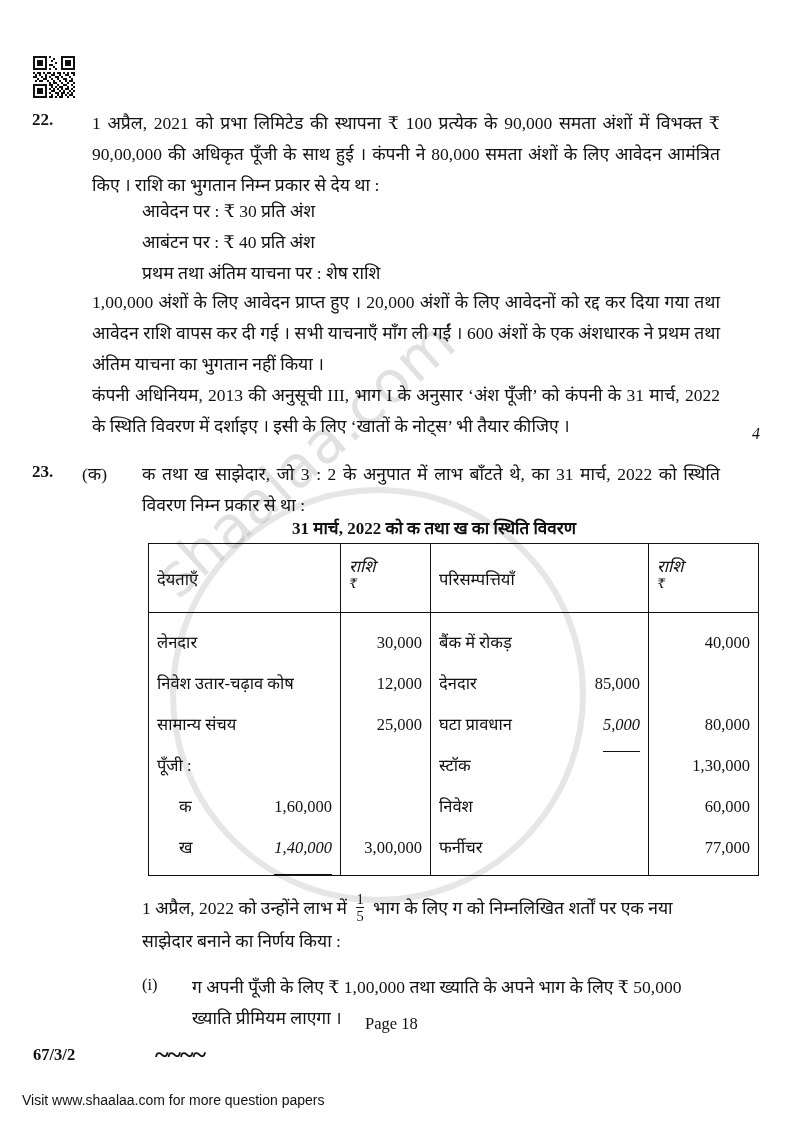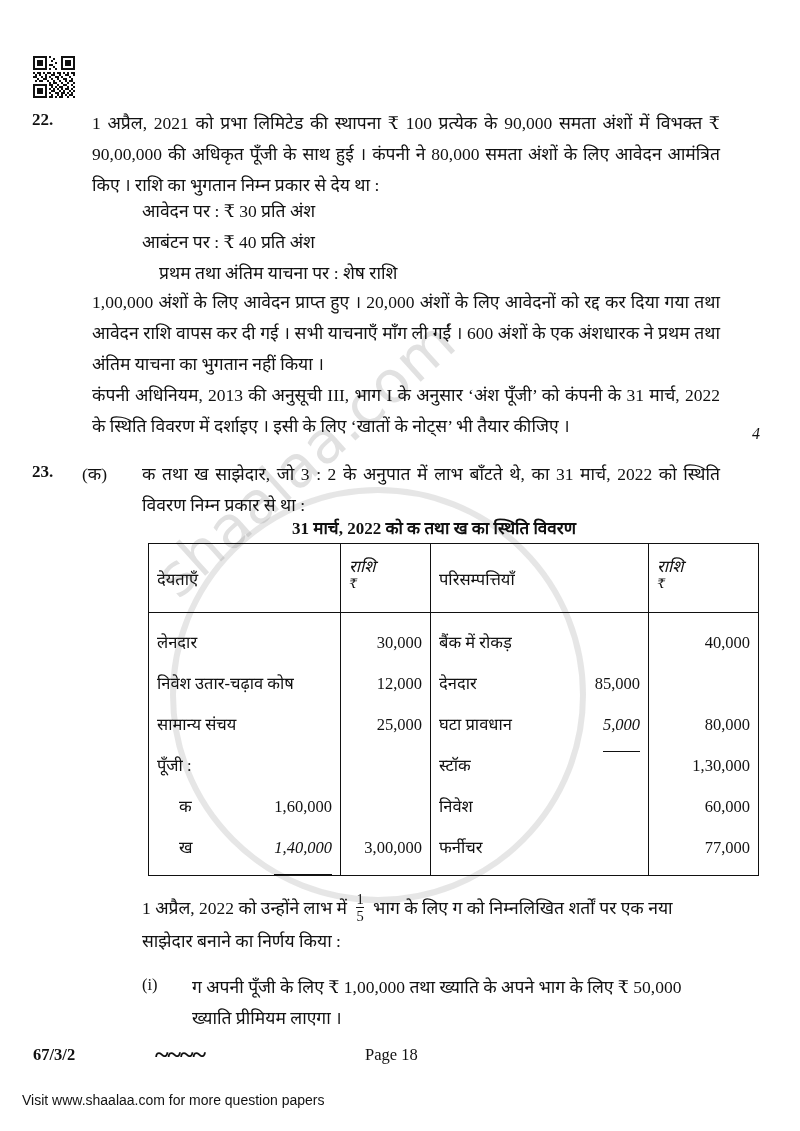--- a/index.html
+++ b/index.html
@@ -158,21 +158,21 @@
   .bodycell.pad-top { padding-top: 9px !important; }
   .total-cell { text-align: right; height: 41px; line-height: 41px; padding: 0 8px !important; }
 
   
   #footer-code { position: absolute; left: 33px; top: 1045px; font-size: 16.5px; font-weight: bold; }
   #footer-wave {
     position: absolute; left: 155px; top: 1040px;
     font-size: 26px; font-weight: bold; letter-spacing: -1px;
     font-family: "Liberation Serif", serif;
   }
-  #footer-page { position: absolute; left: 365px; top: 1045px; font-size: 16.5px; }
+  #footer-page { position: absolute; left: 365px; top: 1014px; font-size: 16.5px; }
   #visit-line {
     position: absolute; left: 22px; top: 1092px;
     font-size: 14px;
     font-family: "Liberation Sans", sans-serif;
   }
 </style>
 </head>
 <body>
 
 <div id="watermark"></div>
@@ -284,21 +284,21 @@
     </g>
   </svg>
 </div>
 
 <div class="qnum" style="left:32px; top:110px;">22.</div>
 
 <div class="para" style="left:92px; top:108px; width:628px;">1 अप्रैल, 2021 को प्रभा लिमिटेड की स्थापना ₹ 100 प्रत्येक के 90,000 समता अंशों में विभक्त ₹ 90,00,000 की अधिकृत पूँजी के साथ हुई । कंपनी ने 80,000 समता अंशों के लिए आवेदन आमंत्रित किए । राशि का भुगतान निम्न प्रकार से देय था :</div>
 
 <div class="sub" style="left:142px; top:196px;">आवेदन पर : ₹ 30 प्रति अंश</div>
 <div class="sub" style="left:142px; top:227px;">आबंटन पर : ₹ 40 प्रति अंश</div>
-<div class="sub" style="left:159px; top:258px;">प्रथम तथा अंतिम याचना पर : शेष राशि</div>
+<div class="sub" style="left:142px; top:258px;">प्रथम तथा अंतिम याचना पर : शेष राशि</div>
 
 <div class="para" style="left:92px; top:287px; width:628px;">1,00,000 अंशों के लिए आवेदन प्राप्त हुए । 20,000 अंशों के लिए आवेदनों को रद्द कर दिया गया तथा आवेदन राशि वापस कर दी गई । सभी याचनाएँ माँग ली गईं । 600 अंशों के एक अंशधारक ने प्रथम तथा अंतिम याचना का भुगतान नहीं किया ।</div>
 
 <div class="para" style="left:92px; top:380px; width:628px;">कंपनी अधिनियम, 2013 की अनुसूची III, भाग I के अनुसार ‘अंश पूँजी’ को कंपनी के 31 मार्च, 2022 के स्थिति विवरण में दर्शाइए । इसी के लिए ‘खातों के नोट्स’ भी तैयार कीजिए ।</div>
 
 <div class="marks" style="left:752px; top:425px;">4</div>
 
 <div class="qnum" style="left:32px; top:462px;">23.</div>
 
 <div class="partlabel" style="left:82px; top:461px;">(क)</div>

